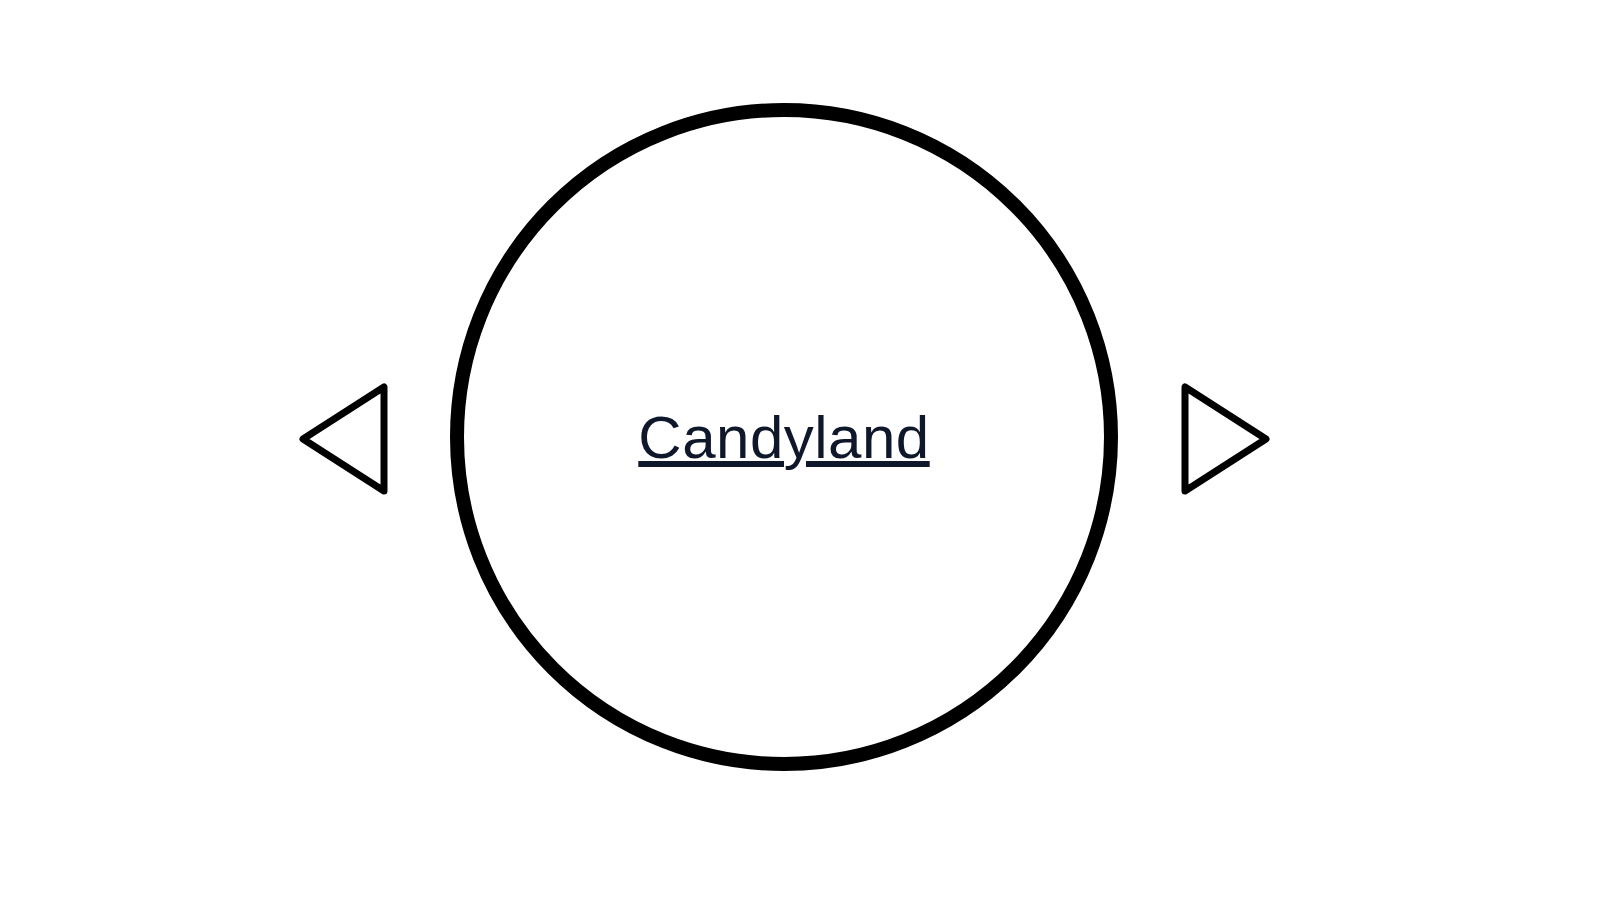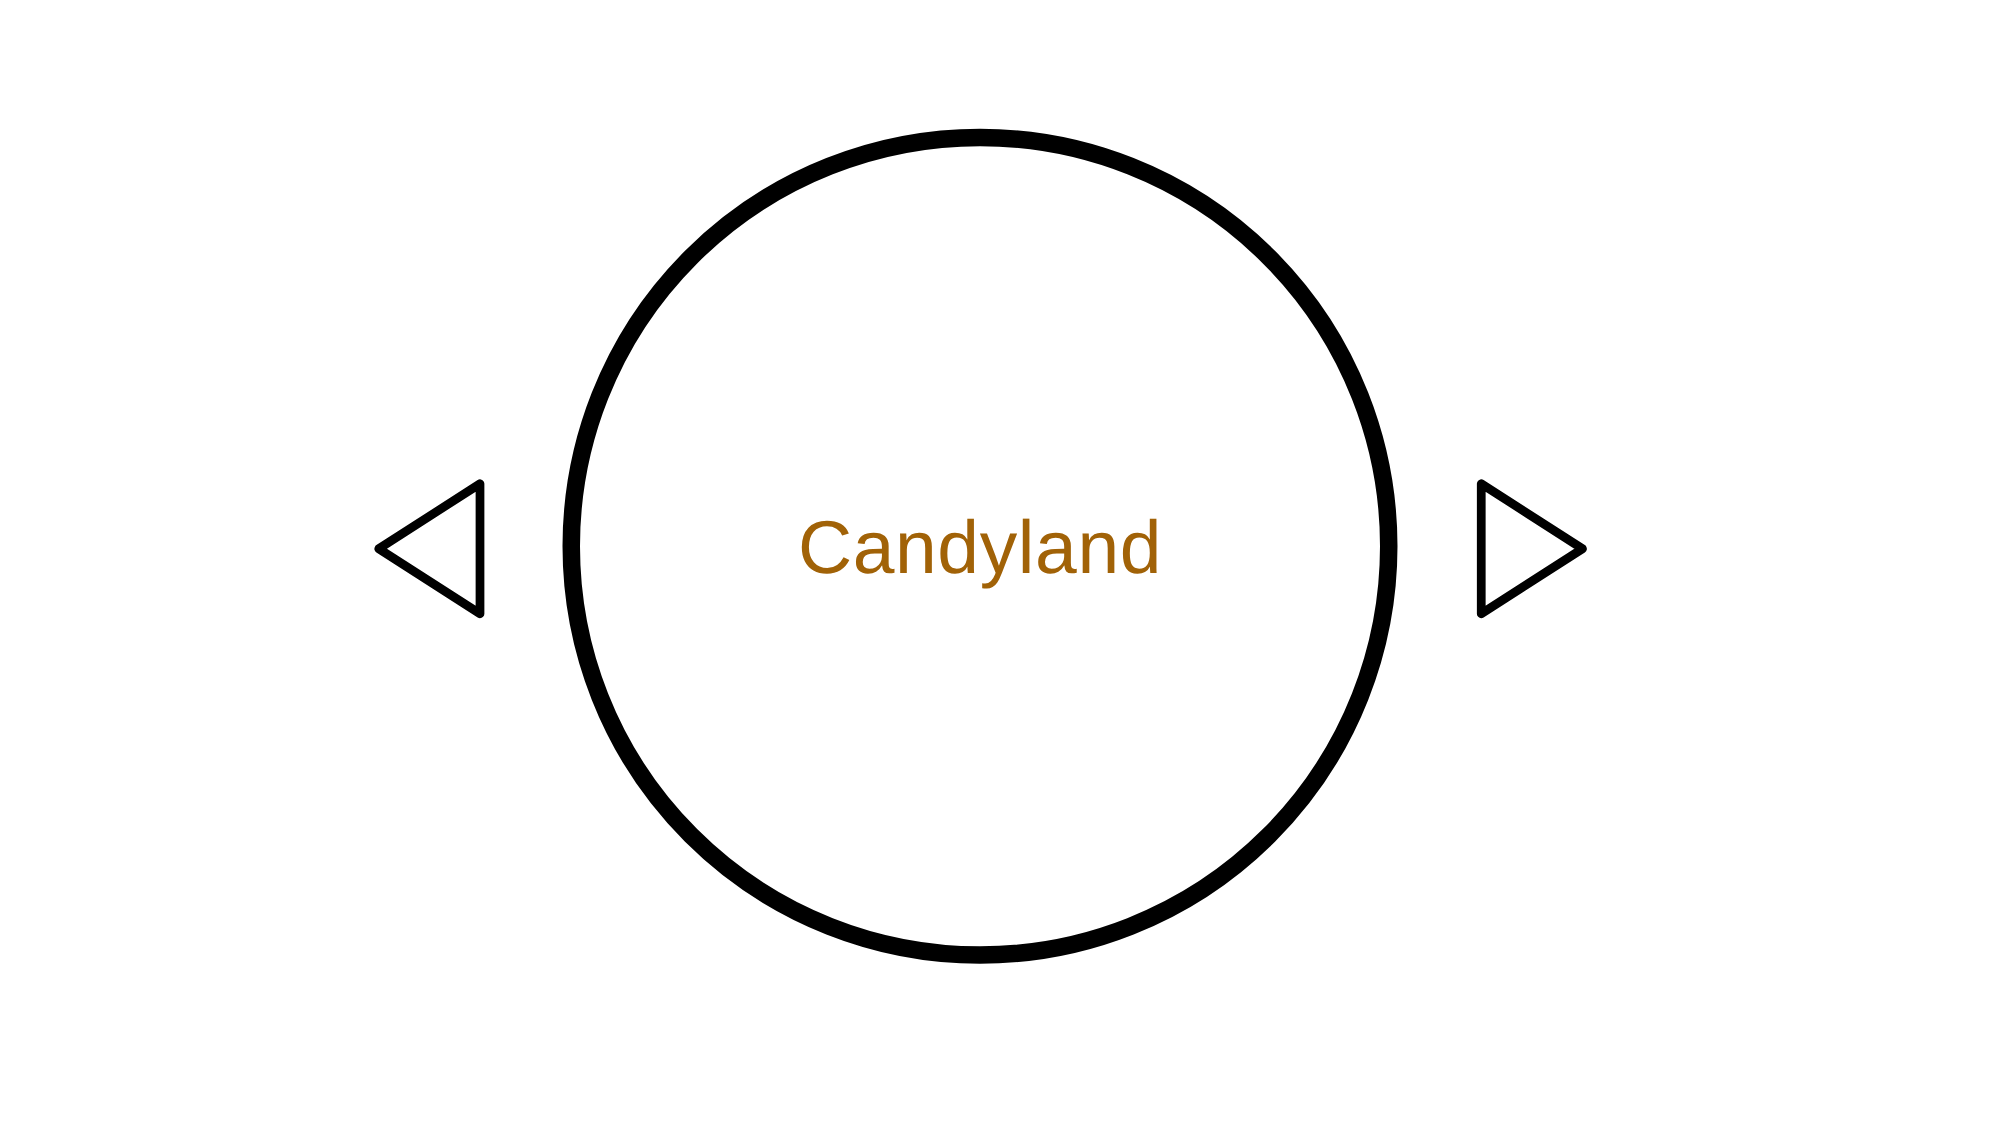--- a/index.html
+++ b/index.html
@@ -24,24 +24,25 @@
     border: 14px solid #000000;
     border-radius: 50%;
     background: #ffffff;
     display: flex;
     align-items: center;
     justify-content: center;
     box-sizing: content-box;
   }
   .carousel-label {
     font-size: 60px;
-    color: #a16207;
+    color: #0f172a;
     letter-spacing: 0.5px;
     text-align: center;
     user-select: none;
+    text-decoration: underline;
   }
   .arrow-button {
     position: absolute;
     width: 95px;
     height: 118px;
     padding: 0;
     margin: 0;
     border: none;
     background: transparent;
     cursor: pointer;

